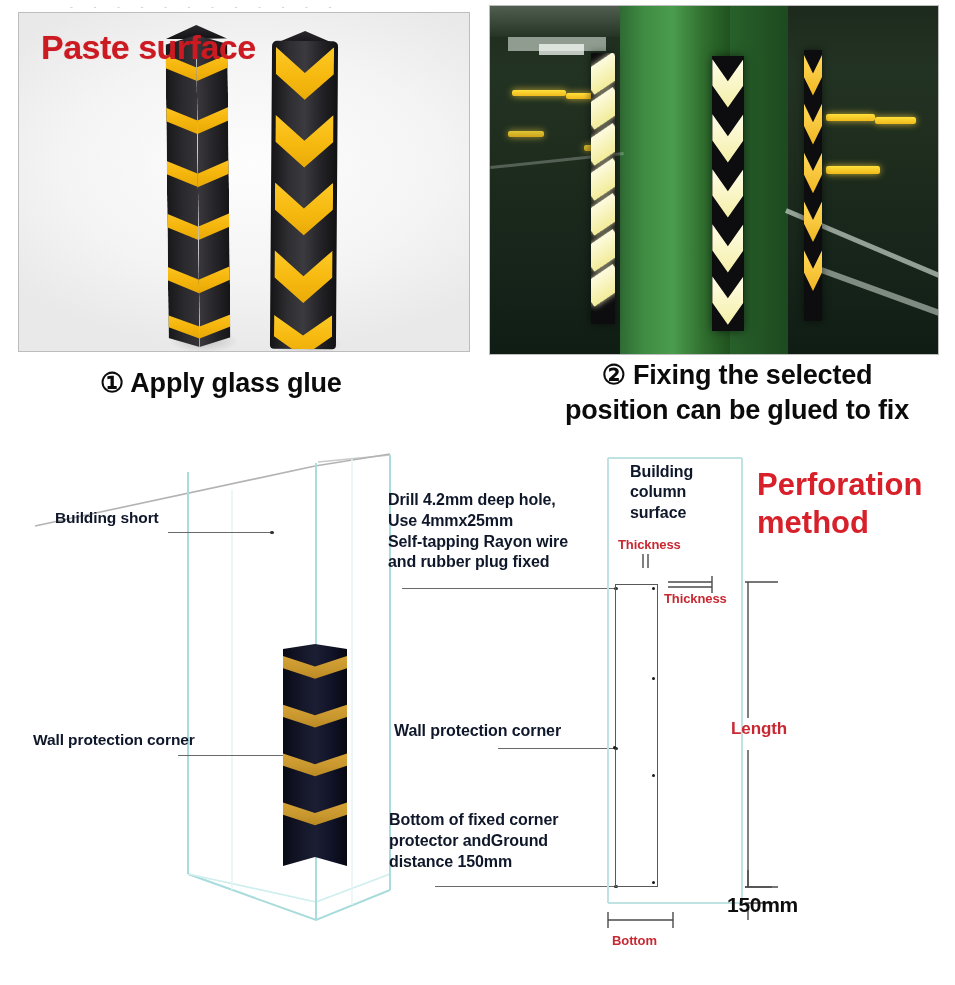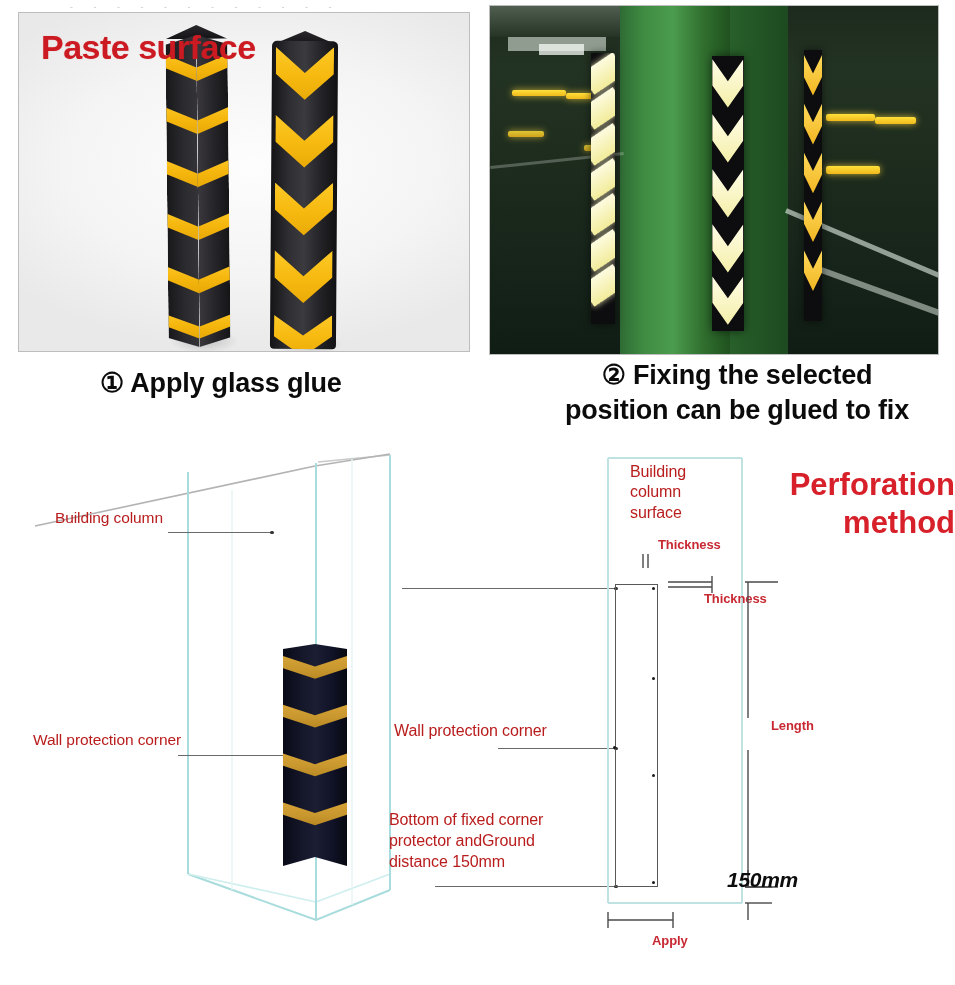--- a/index.html
+++ b/index.html
@@ -183,40 +183,39 @@
   #caption-2 { left: 532px; top: 358px; text-align: center; width: 410px; }
 
   
   #diagram {
     position: absolute;
     left: 0; top: 450px;
     width: 955px; height: 535px;
   }
   .dtext {
     position: absolute;
-    color: #b91c1c;
-    font-weight: 400;
+    color: #0f172a;
+    font-weight: 700;
     font-size: 15.5px;
     line-height: 1.27;
     white-space: pre-line;
     letter-spacing: -0.1px;
   }
   .dtext.red {
     color: #c82832;
     font-weight: 700;
-    margin-left: 40px;
   }
   .perforation {
     position: absolute;
     color: #d7202a;
     font-size: 31px;
     font-weight: 700;
     line-height: 1.22;
     white-space: pre-line;
-    text-align: right;
+    text-align: left;
   }
   .recommend {
     position: absolute;
     color: #0b0b0b;
     font-size: 24px;
     font-weight: 400;
     line-height: 1.42;
     white-space: pre-line;
   }
   .leader {
@@ -417,28 +416,32 @@
         <div class="dchev" style="top:71%; height:11%;"></div>
       </div>
       <div class="dface r">
         <div class="dchev" style="top:5%;  height:11%;"></div>
         <div class="dchev" style="top:27%; height:11%;"></div>
         <div class="dchev" style="top:49%; height:11%;"></div>
         <div class="dchev" style="top:71%; height:11%;"></div>
       </div>
     </div>
 
-    <div class="dtext" style="left:55px; top:58px;">Building column</div>
+    <div class="dtext" style="left:55px; top:58px;">Building short</div>
     <div class="leader" style="left:168px; top:82px; width:103px;"></div>
     <div class="leader-dot" style="left:270px; top:80.5px;"></div>
 
     <div class="dtext" style="left:33px; top:280px;">Wall protection corner</div>
     <div class="leader" style="left:178px; top:305px; width:108px;"></div>
     <div class="leader-dot" style="left:284px; top:303.5px;"></div>
 
+    <div class="dtext" style="left:388px; top:40px; font-size:16px; line-height:1.3;">Drill 4.2mm deep hole,
+Use 4mmx25mm
+Self-tapping Rayon wire
+and rubber plug fixed</div>
     <div class="leader" style="left:402px; top:138px; width:213px;"></div>
     <div class="leader-dot" style="left:614px; top:136.5px;"></div>
 
     <div class="dtext" style="left:394px; top:720px;"></div>
 
     <div class="dtext" style="left:394px; top:271px; font-size:16px;">Wall protection corner</div>
     <div class="leader" style="left:498px; top:298px; width:117px;"></div>
     <div class="leader-dot" style="left:614px; top:296.5px;"></div>
 
     <div class="dtext" style="left:389px; top:360px; font-size:16px; line-height:1.3;">Bottom of fixed corner
@@ -478,35 +481,35 @@
       <line x1="712" y1="126" x2="712" y2="143" stroke="#4a4a4a" stroke-width="1.4"></line>
     </svg>
     <div class="dtext red" style="left:664px; top:141px; font-size:13px;">Thickness</div>
 
     <svg width="955" height="535" style="position:absolute;left:0;top:0;">
       <line x1="745" y1="132" x2="778" y2="132" stroke="#4a4a4a" stroke-width="1.4"></line>
       <line x1="745" y1="437" x2="778" y2="437" stroke="#4a4a4a" stroke-width="1.4"></line>
       <line x1="748" y1="132" x2="748" y2="268" stroke="#4a4a4a" stroke-width="1.4"></line>
       <line x1="748" y1="300" x2="748" y2="437" stroke="#4a4a4a" stroke-width="1.4"></line>
     </svg>
-    <div class="dtext red" style="left:731px; top:268px; font-size:13px;">Length</div>
+    <div class="dtext red" style="left:731px; top:268px; font-size:17px;">Length</div>
 
     <svg width="955" height="535" style="position:absolute;left:0;top:0;">
       <line x1="745" y1="437" x2="772" y2="437" stroke="#4a4a4a" stroke-width="1.4"></line>
       <line x1="745" y1="453" x2="772" y2="453" stroke="#4a4a4a" stroke-width="1.4"></line>
       <line x1="748" y1="420" x2="748" y2="437" stroke="#4a4a4a" stroke-width="1.4"></line>
       <line x1="748" y1="453" x2="748" y2="470" stroke="#4a4a4a" stroke-width="1.4"></line>
     </svg>
-    <div class="mm150" style="left:727px; top:418px;font-style:italic;">150mm</div>
+    <div class="mm150" style="left:727px; top:443px;">150mm</div>
 
     <svg width="955" height="535" style="position:absolute;left:0;top:0;">
       <line x1="608" y1="470" x2="673" y2="470" stroke="#4a4a4a" stroke-width="1.4"></line>
       <line x1="608" y1="462" x2="608" y2="478" stroke="#4a4a4a" stroke-width="1.4"></line>
       <line x1="673" y1="462" x2="673" y2="478" stroke="#4a4a4a" stroke-width="1.4"></line>
     </svg>
-    <div class="dtext red" style="left:612px; top:483px; font-size:13px;">Apply</div>
+    <div class="dtext red" style="left:612px; top:483px; font-size:13px;">Bottom</div>
 
     <div class="perforation" style="left:757px; top:16px; width:198px;">Perforation
 method</div>
 
 
   </div>
 </div>
 
 </body></html>

